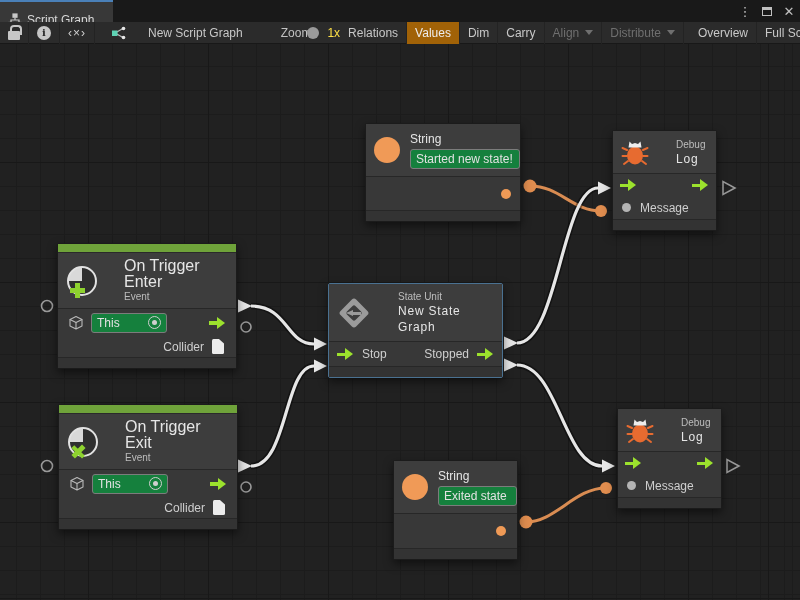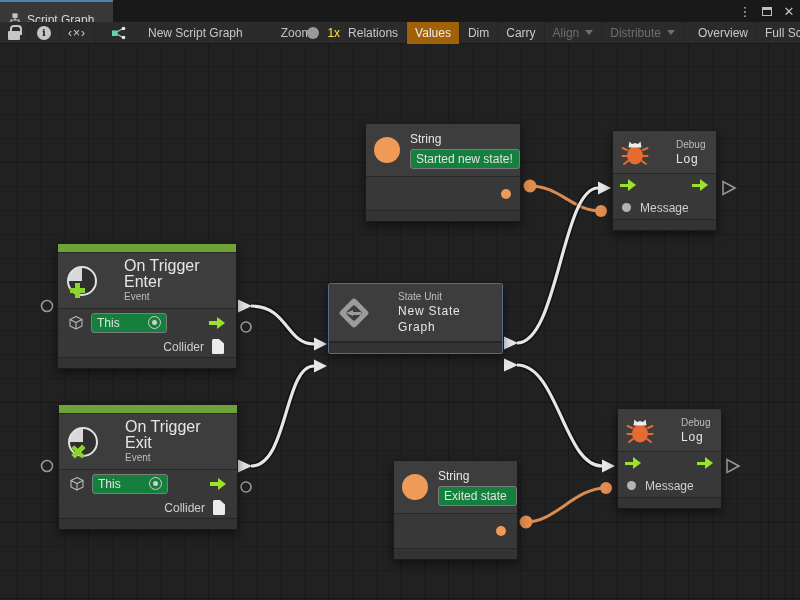--- a/index.html
+++ b/index.html
@@ -297,20 +297,27 @@
       <div class="nhead" style="padding:6px 8px;">
         <div class="sticon">
           <div class="diamond"></div>
             <div class="sarr"></div>
         </div>
         <div>
           <div class="kicker">State Unit</div>
           <div class="ntitle big">New State Graph</div>
         </div>
       </div>
+      <div class="prow" style="height:24px;padding:0 8px;gap:8px;">
+        <span class="farrow"></span>
+        <span class="plabel">Stop</span>
+        <span class="spacer"></span>
+        <span class="plabel">Stopped</span>
+        <span class="farrow"></span>
+      </div>
       <div class="nfoot"></div>
     </div>
 
     <div class="node" style="left:365px;top:79px;width:156px;">
       <div class="nhead" style="padding:7px 8px;gap:10px;">
         <div class="strcircle"></div>
         <div>
           <div class="ntitle" style="font-size:12px;">String</div>
           <div class="field" style="margin-top:2px;width:110px;">
             <span style="white-space:nowrap;">Started new state!</span>

